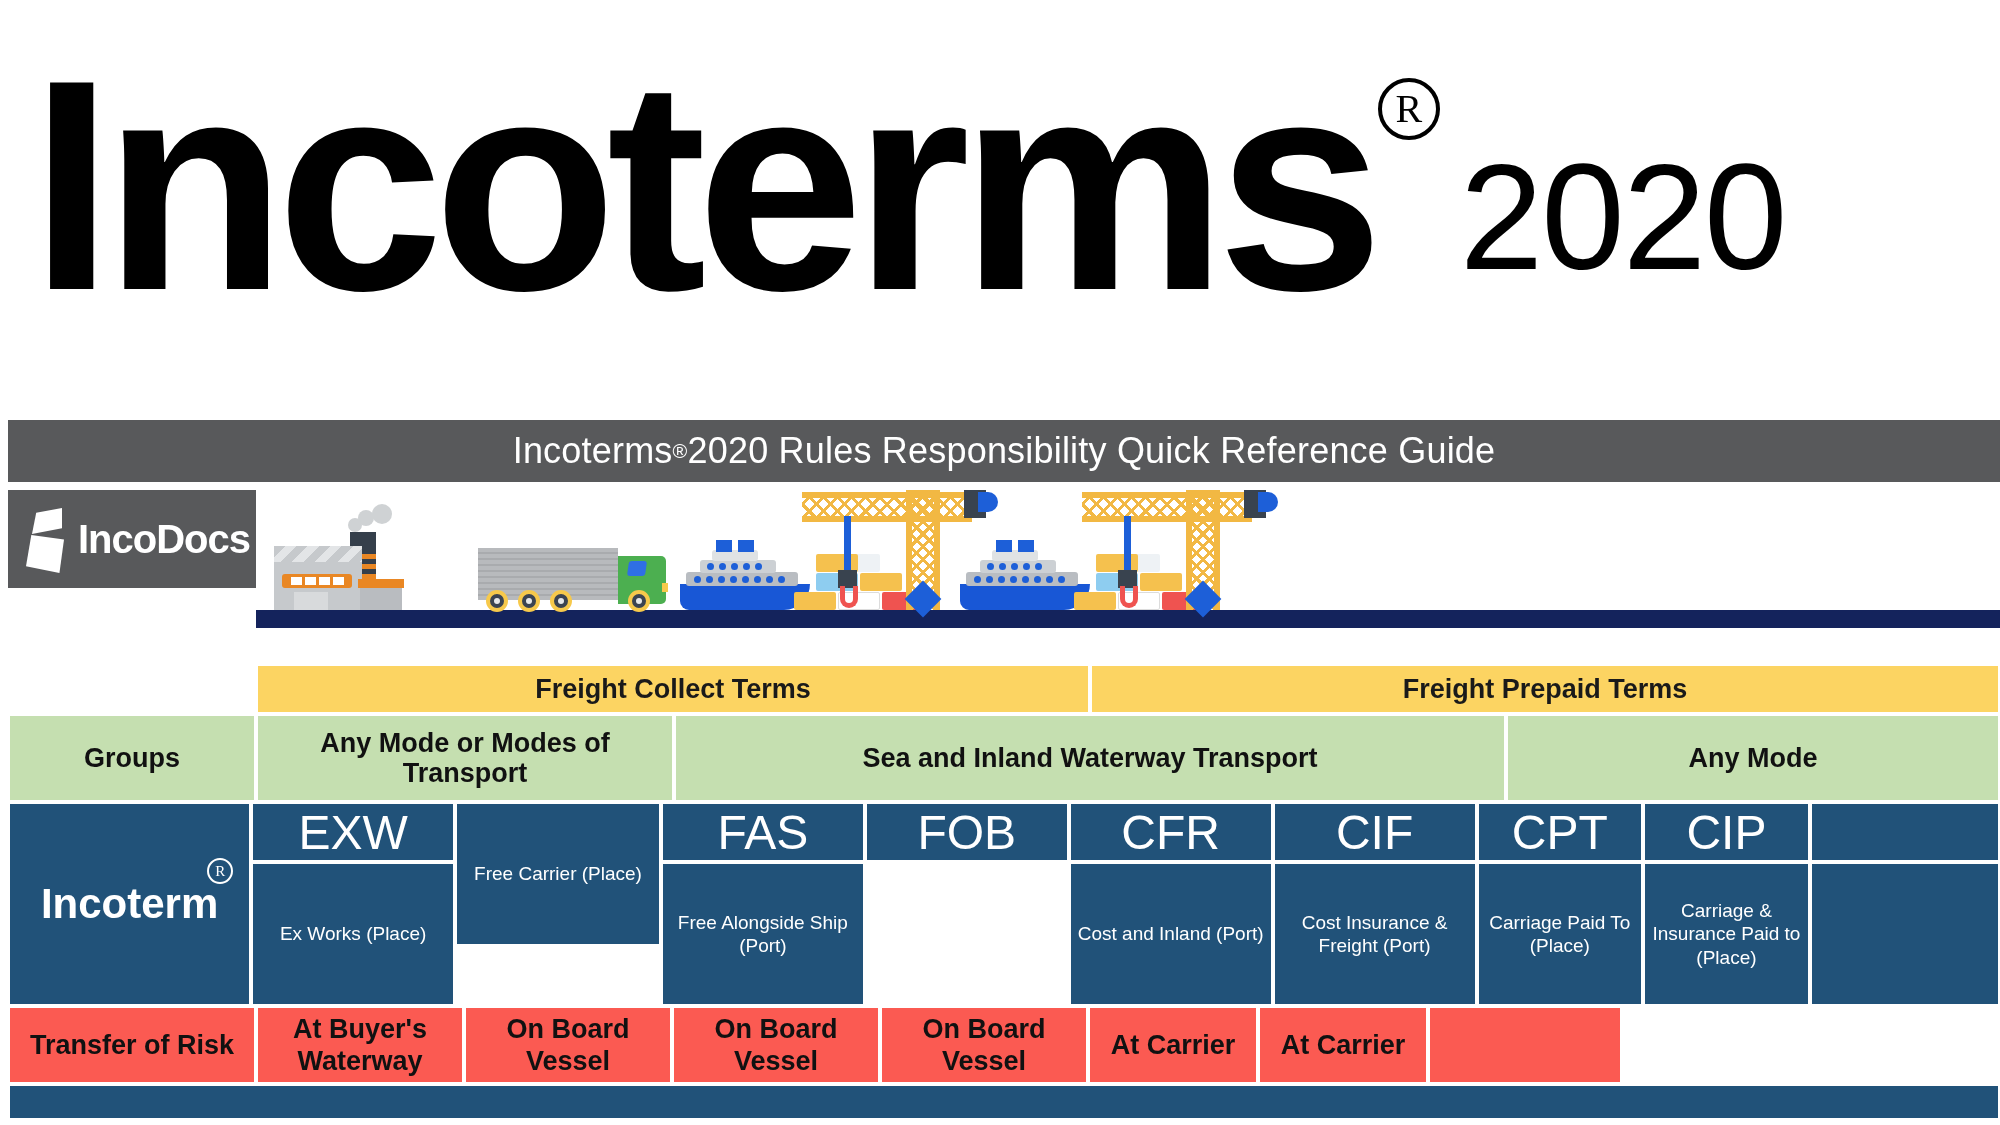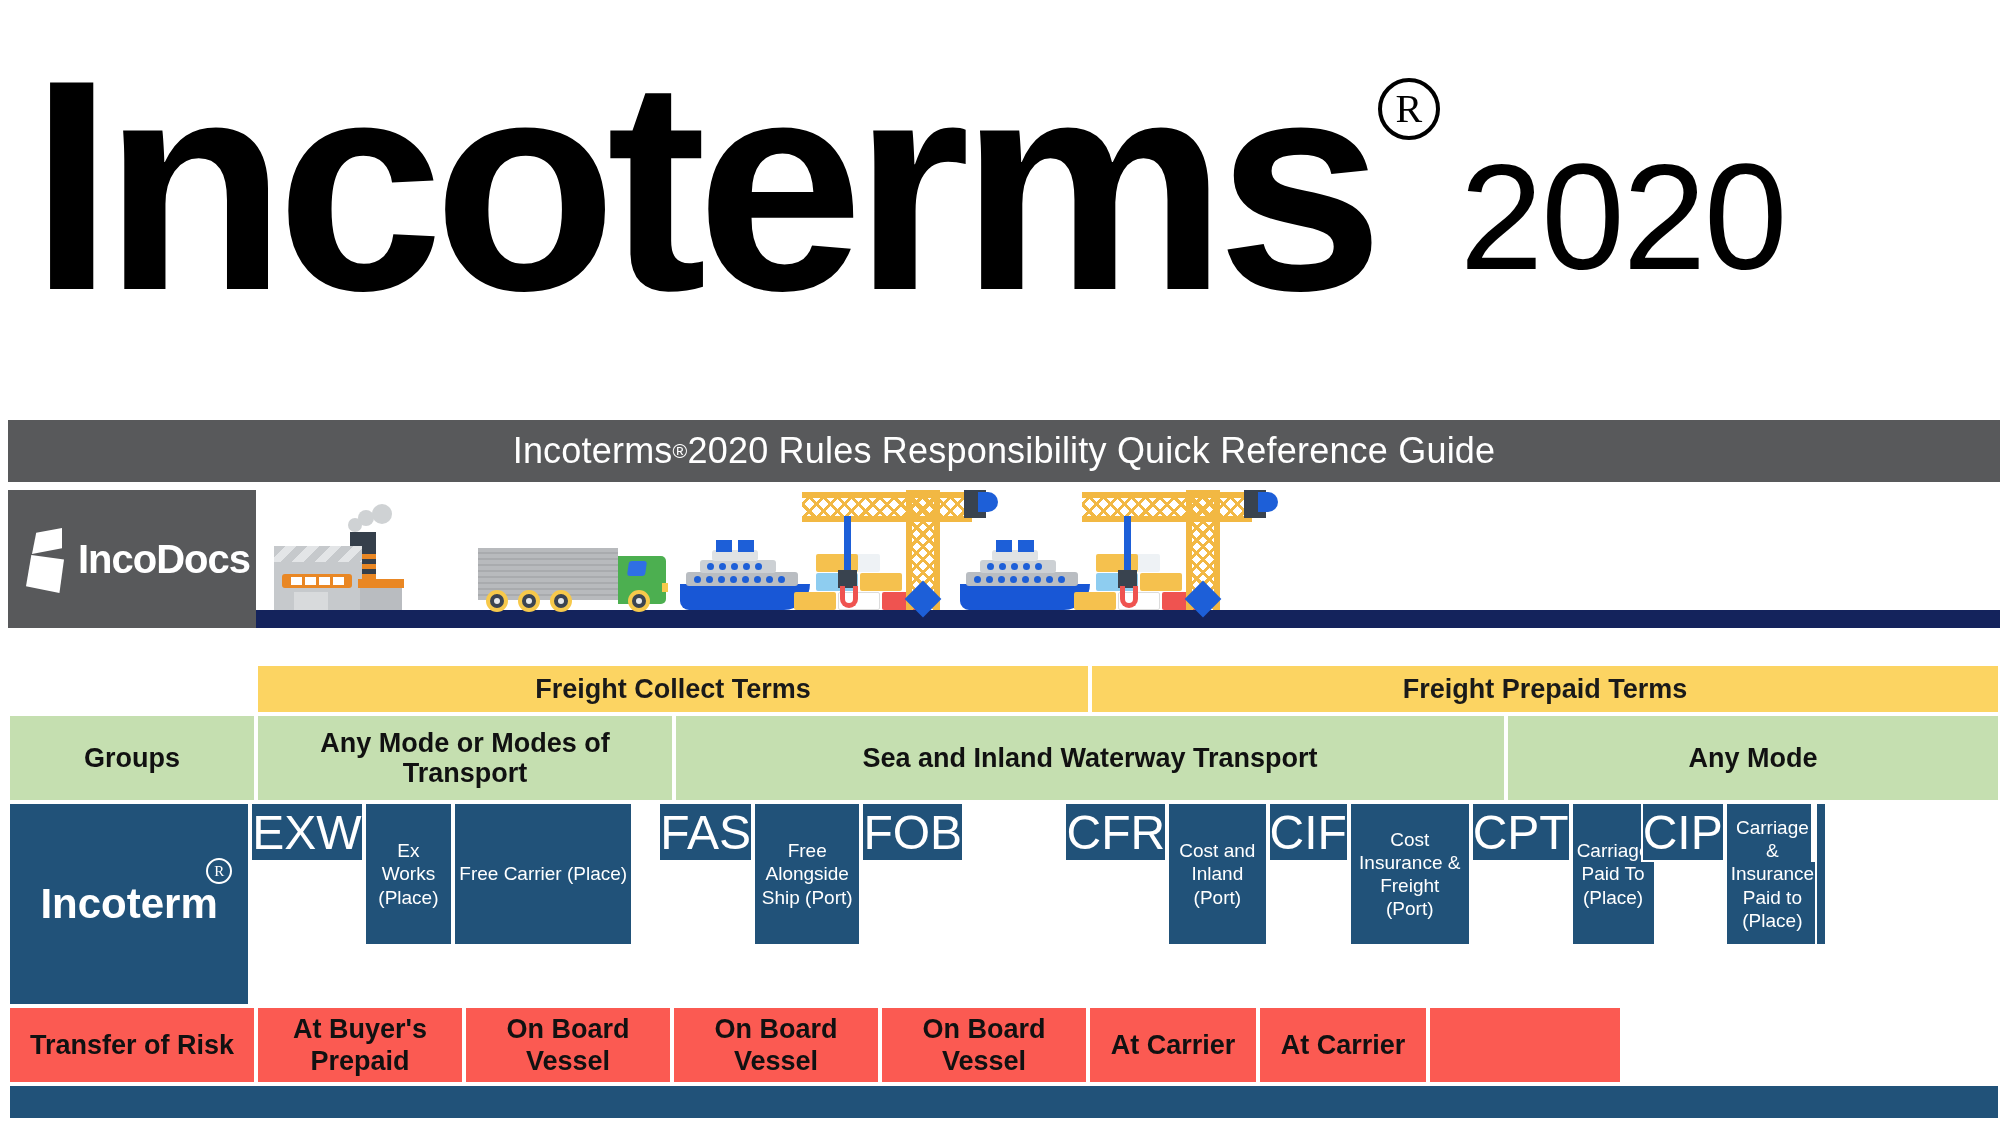--- a/index.html
+++ b/index.html
@@ -37,21 +37,21 @@
     position:absolute; left:8px; top:420px; width:1992px; height:62px;
     background:#58595b; color:#fff;
     display:flex; align-items:center; justify-content:center;
     font-size:36px; font-weight:400; letter-spacing:0.2px;
   }
   .banner .sup{ font-size:20px; vertical-align:super; line-height:0; }
 
   
   .band{ position:absolute; left:8px; top:490px; width:1992px; height:138px; }
   .logo-box{
-    position:absolute; left:0; top:0; width:248px; height:138px;
+    position:absolute; left:0; top:0; width:248px; height:98px;
     background:#58595b; display:flex; align-items:center; gap:14px; padding-left:18px;
   }
   .logo-mark{ width:38px; height:62px; position:relative; flex:none; }
   .logo-mark .fl1{
     position:absolute; left:6px; top:0; width:30px; height:26px; background:#fff;
     clip-path: polygon(100% 0, 100% 78%, 0 100%, 14% 18%);
   }
   .logo-mark .fl2{
     position:absolute; left:0; top:27px; width:38px; height:38px; background:#fff;
     clip-path: polygon(14% 0, 100% 12%, 88% 100%, 0 82%);
@@ -136,21 +136,21 @@
 
   .r-yellow .cell{ background:#fcd462; color:#1a1a1a; font-size:27px; height:50px; }
   .r-yellow .spacer{ background:#fff; border:none; }
 
   .r-green .cell{ background:#c5dfb0; color:#111; font-size:27px; height:88px; line-height:1.12; }
 
   .r-term .lbl{ background:#215279; color:#fff; font-size:42px; height:204px; position:relative; }
   .r-term .lbl .reg{ position:absolute; right:16px; top:54px; width:26px; height:26px;
                      border:2px solid #fff; border-radius:50%; font-size:15px; font-weight:400;
                      display:flex; align-items:center; justify-content:center; font-family:"Liberation Serif",serif; }
-  .termcol{ display:flex; flex-direction:row; }
+  .termcol{ display:flex; flex-direction:column; }
   .termcol .code{ background:#215279; color:#fff; font-size:48px; height:60px;
                   display:flex; align-items:center; justify-content:center; border:2px solid #fff; }
   .termcol .name{ background:#215279; color:#fff; font-size:19px; height:144px; line-height:1.22;
                   display:flex; align-items:center; justify-content:center; border:2px solid #fff;
                   padding:0 4px; text-align:center; }
 
   .r-risk .cell{ background:#fb5a52; color:#111; font-size:27px; height:78px; line-height:1.2; }
 
   .r-bottom .cell{ background:#215279; color:#fff; font-size:30px; height:36px; }
 </style>
@@ -367,21 +367,21 @@
         <div class="name">Carriage &amp; Insurance Paid to (Place)</div>
       </div>
       <div class="termcol" style="width:194px;">
         <div class="code"></div>
         <div class="name"></div>
       </div>
     </div>
 
     <div class="row r-risk">
       <div class="cell" style="width:248px;">Transfer of Risk</div>
-      <div class="cell" style="width:208px;">At Buyer's Prepaid</div>
+      <div class="cell" style="width:208px;">At Buyer's Waterway</div>
       <div class="cell" style="width:208px;">On Board Vessel</div>
       <div class="cell" style="width:208px;">On Board Vessel</div>
       <div class="cell" style="width:208px;">On Board Vessel</div>
       <div class="cell" style="width:170px;">At Carrier</div>
       <div class="cell" style="width:170px;">At Carrier</div>
       <div class="cell" style="width:194px;"></div>
     </div>
 
     <div class="row r-bottom">
       <div class="cell" style="width:1992px;"></div>

